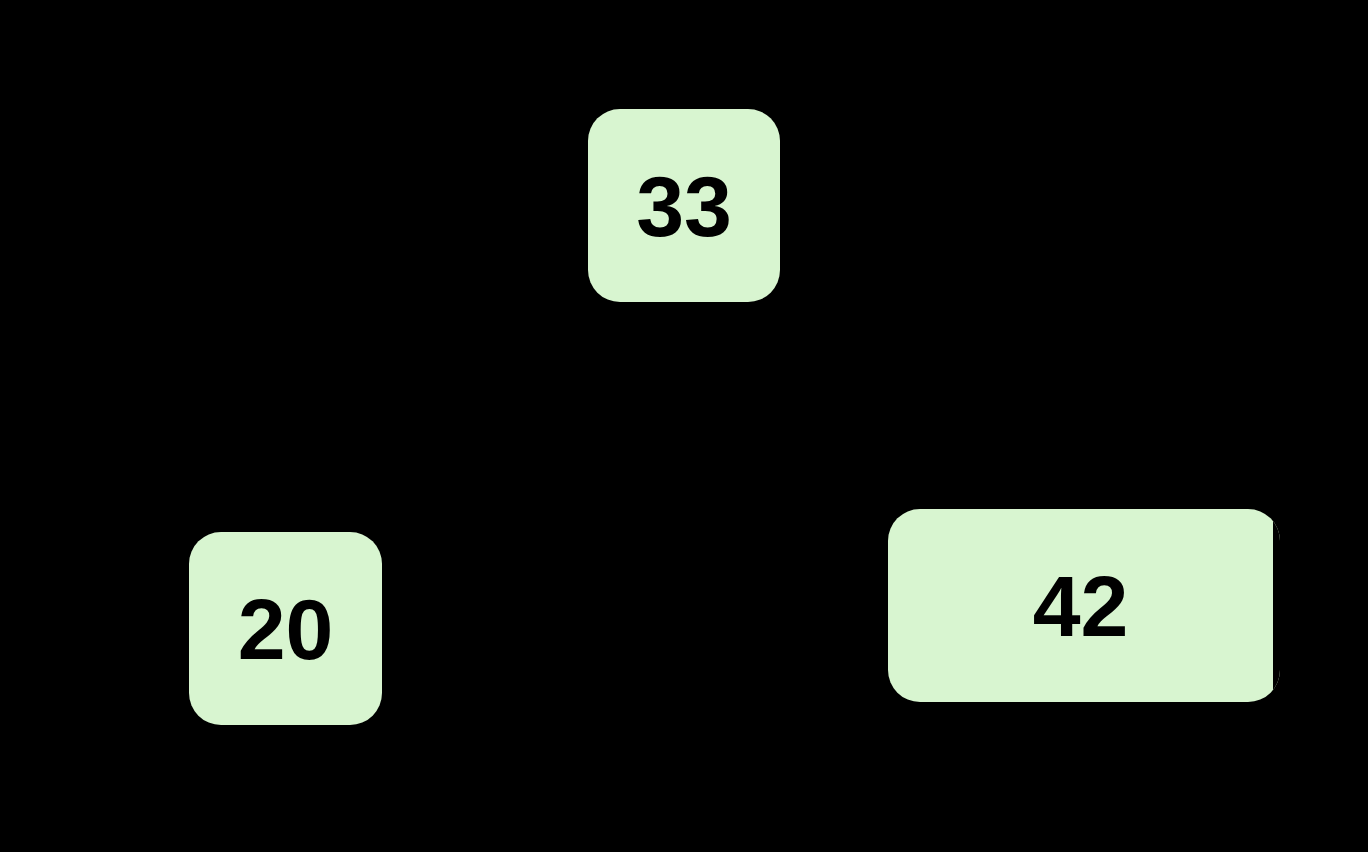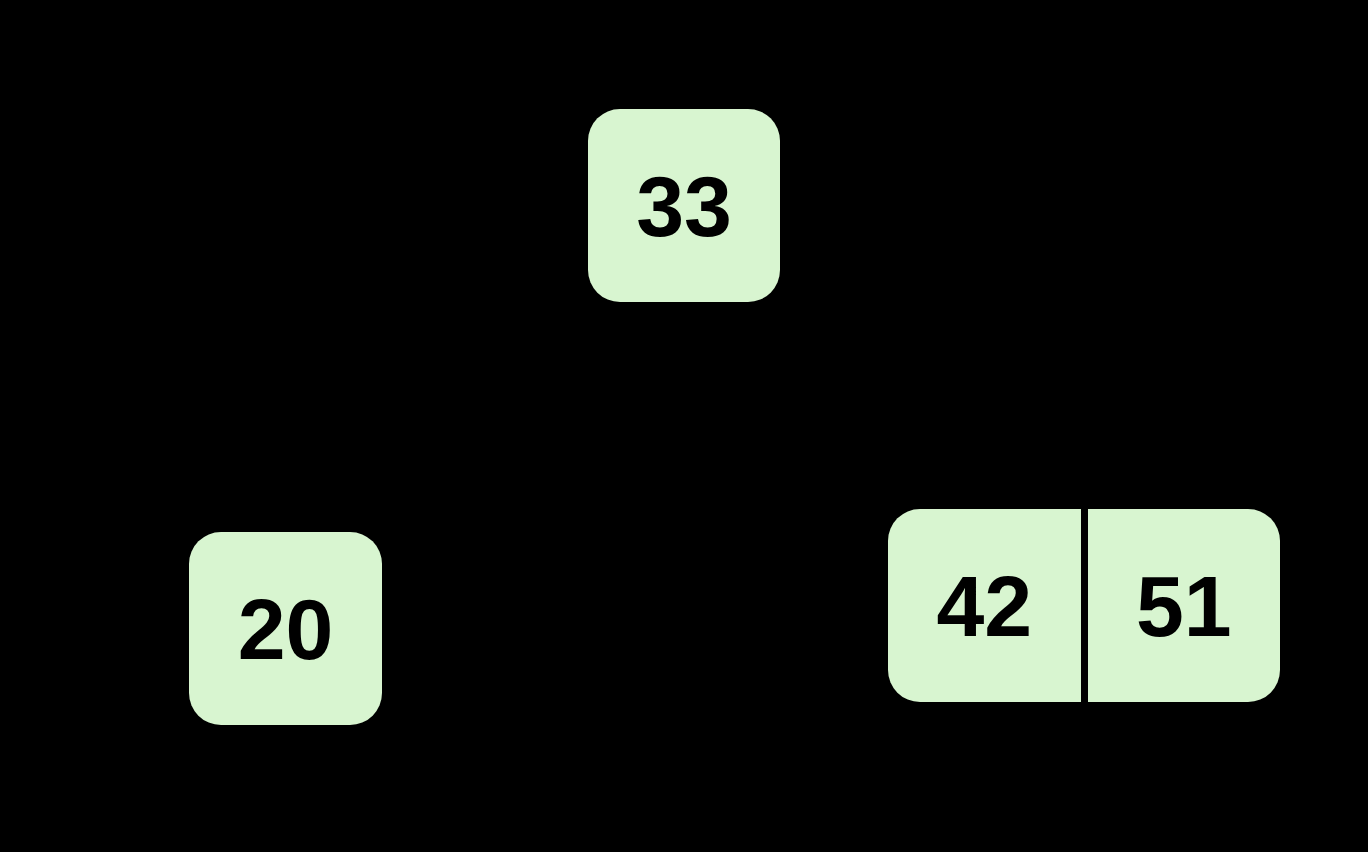--- a/index.html
+++ b/index.html
@@ -75,16 +75,15 @@
     <div class="key-cell" style="color: rgb(0, 0, 0);">33</div>
   </div>
 
   <div class="node" id="node-left-child" style="background: rgb(216, 245, 208);">
     <div class="key-cell" style="color: rgb(0, 0, 0);">20</div>
   </div>
 
   <div class="node" id="node-right-child" style="background: rgb(216, 245, 208);">
     <div class="key-cell" style="color: rgb(0, 0, 0); text-align: right;">42</div>
     <div class="key-divider" style="background: rgb(0, 0, 0);"></div>
-    <div class="key-cell" style="color: rgb(0, 0, 0);">51</div>
   </div>
 
 </div>
 
 </body></html>

